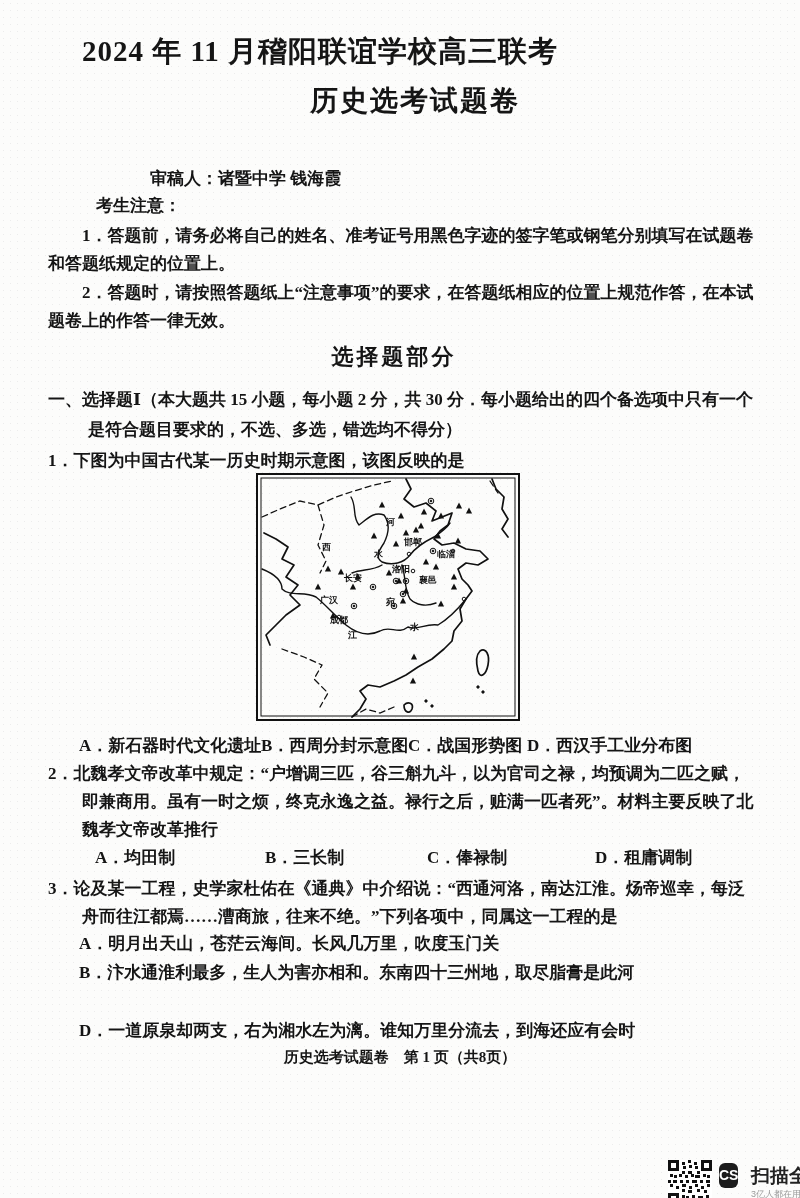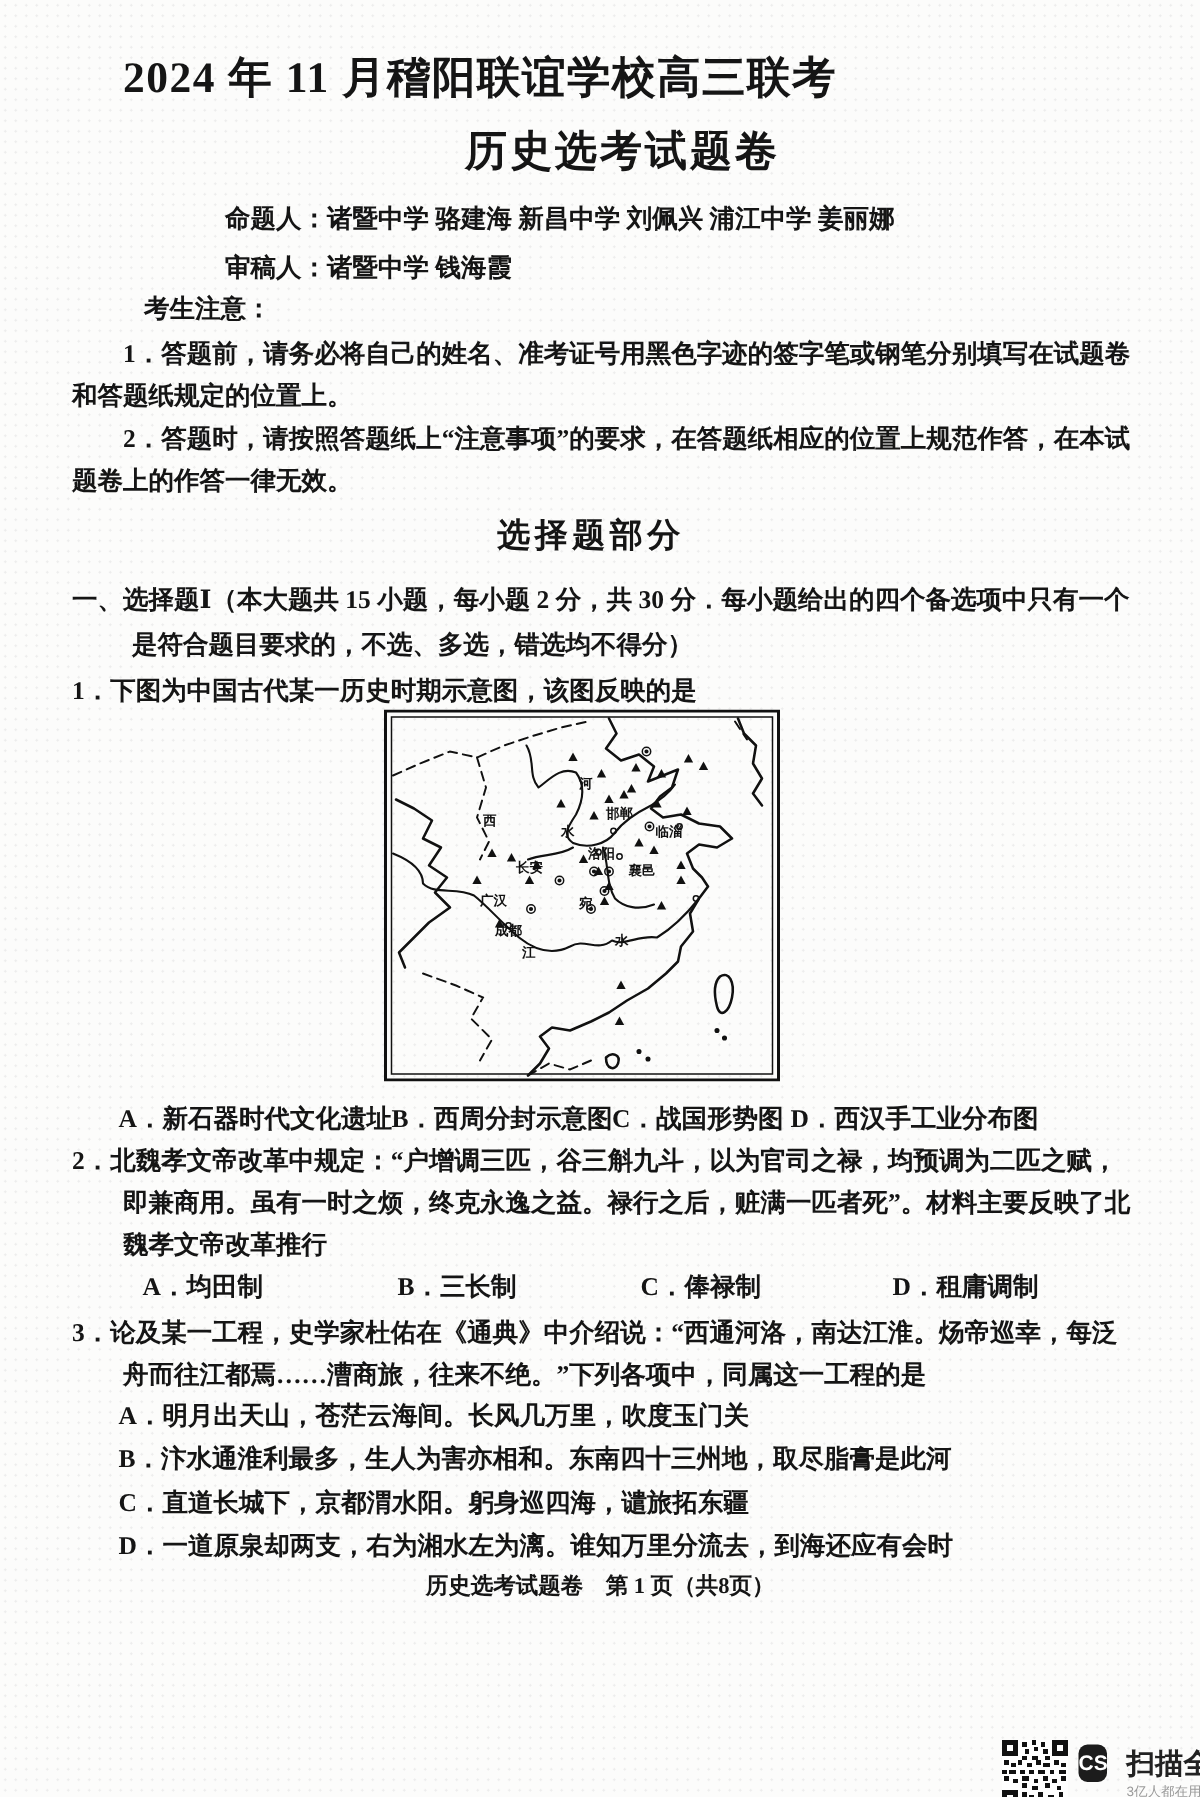--- a/index.html
+++ b/index.html
@@ -36,21 +36,20 @@
   .cs-sub{top:1188px; left:751px; font-size:9px; color:#9a9a9a;
     font-family:"Liberation Sans","DejaVu Sans",sans-serif;}
 </style>
 </head>
 <body>
 
 <div class="page">
 
   <div class="abs ttl1">2024 年 11 月稽阳联谊学校高三联考</div>
   <div class="abs ttl2">历史选考试题卷</div>
-  <div class="abs setters">命题人：诸暨中学 骆建海    新昌中学 刘佩兴    浦江中学 姜丽娜</div>
   <div class="abs reviewer">审稿人：诸暨中学 钱海霞</div>
 
   <div class="abs notice-head">考生注意：</div>
   <div class="abs body-line" style="top:224px; left:82px;">1．答题前，请务必将自己的姓名、准考证号用黑色字迹的签字笔或钢笔分别填写在试题卷</div>
   <div class="abs body-line" style="top:252px; left:48px;">和答题纸规定的位置上。</div>
   <div class="abs body-line" style="top:281px; left:82px;">2．答题时，请按照答题纸上“注意事项”的要求，在答题纸相应的位置上规范作答，在本试</div>
   <div class="abs body-line" style="top:309px; left:48px;">题卷上的作答一律无效。</div>
 
   <div class="abs sec-head">选择题部分</div>
   <div class="abs body-line intro" style="top:388px; left:48px;">一、选择题Ⅰ（本大题共 15 小题，每小题 2 分，共 30 分．每小题给出的四个备选项中只有一个</div>
@@ -212,21 +211,20 @@
     <span class="body-line" style="left:79px;">A．均田制</span>
     <span class="body-line" style="left:249px;">B．三长制</span>
     <span class="body-line" style="left:411px;">C．俸禄制</span>
     <span class="body-line" style="left:579px;">D．租庸调制</span>
   </div>
 
   <div class="abs body-line" style="top:877px; left:48px;">3．论及某一工程，史学家杜佑在《通典》中介绍说：“西通河洛，南达江淮。炀帝巡幸，每泛</div>
   <div class="abs body-line" style="top:905px; left:82px;">舟而往江都焉……漕商旅，往来不绝。”下列各项中，同属这一工程的是</div>
   <div class="abs body-line" style="top:932px; left:79px;">A．明月出天山，苍茫云海间。长风几万里，吹度玉门关</div>
   <div class="abs body-line" style="top:961px; left:79px;">B．汴水通淮利最多，生人为害亦相和。东南四十三州地，取尽脂膏是此河</div>
-  <div class="abs body-line" style="top:990px; left:79px;">C．直道长城下，京都渭水阳。躬身巡四海，谴旅拓东疆</div>
   <div class="abs body-line" style="top:1019px; left:79px;">D．一道原泉却两支，右为湘水左为漓。谁知万里分流去，到海还应有会时</div>
 
   <div class="abs footer">历史选考试题卷　第 1 页（共8页）</div>
 
   <div class="abs qr">
     <svg width="44" height="44" viewBox="0 0 29 29" shape-rendering="crispEdges">
       <rect width="29" height="29" fill="#fff"></rect>
       <g fill="#111">
         <path d="M0,0h7v7h-7z M2,2v3h3v-3z" fill-rule="evenodd"></path>
         <path d="M22,0h7v7h-7z M24,2v3h3v-3z" fill-rule="evenodd"></path>

